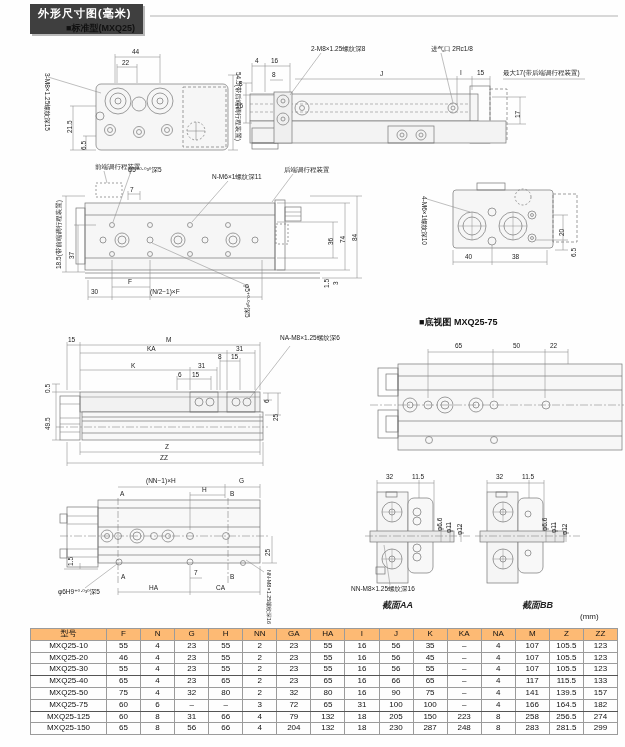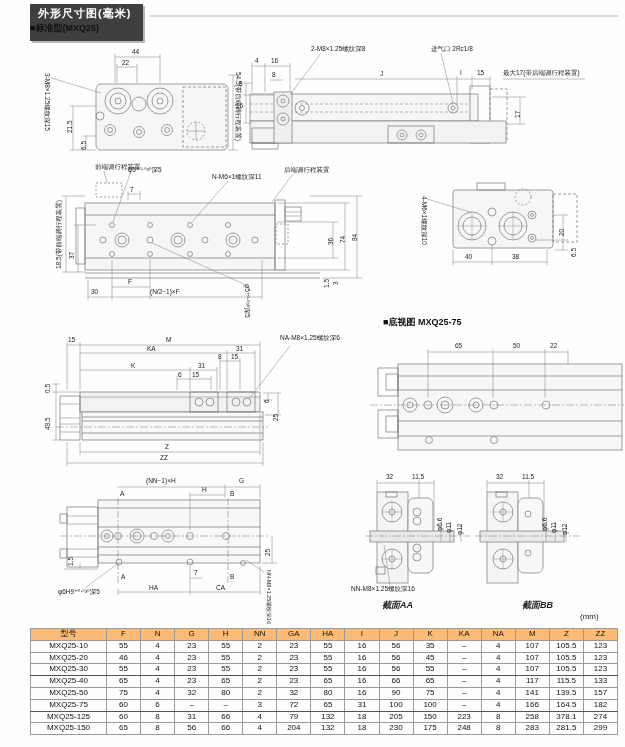--- a/index.html
+++ b/index.html
@@ -4,24 +4,24 @@
 <style>
   html,body{margin:0;padding:0;background:#ffffff;}
   .page{position:relative;width:625px;height:747px;background:#fefefe;overflow:hidden;
         font-family:"Liberation Sans","DejaVu Sans",sans-serif;color:#1a1a1a;}
   svg.linework{position:absolute;left:0;top:0;}
   .lbl{position:absolute;font-size:6.5px;line-height:1;white-space:nowrap;color:#222;}
   .sm{font-size:5.5px;}
   .r90{transform:rotate(90deg);transform-origin:0 0;}
   .r270{transform:rotate(-90deg);transform-origin:0 0;}
   .hdr-bar{position:absolute;left:30px;top:4px;background:#3f3f3f;color:#fff;
-           font-weight:bold;font-size:11px;padding:2px 12px 20px 8px;letter-spacing:1px;
+           font-weight:bold;font-size:11px;padding:2px 12px 13px 8px;letter-spacing:1px;
            box-shadow:2px 2px 0 #b9b9b9;}
   .hdr-line{position:absolute;left:150px;top:15px;width:468px;height:2px;background:#d8d8d8;}
-  .sec-label{position:absolute;font-size:9px;font-weight:bold;color:#111;line-height:1;}
+  .sec-label{position:absolute;font-size:9px;font-weight:bold;color:#111;line-height:1;margin-left:36px;}
   .caption{position:absolute;font-size:9px;font-weight:bold;color:#222;line-height:1;font-style:italic;}
   .unit{position:absolute;font-size:8px;color:#222;line-height:1;}
   table.dims{position:absolute;left:30px;top:628px;width:588px;border-collapse:collapse;
              table-layout:fixed;border:1.5px solid #555;}
   table.dims th,table.dims td{border:1px solid #9b9b9b;font-size:8px;font-weight:normal;
              text-align:center;padding:0;height:10.8px;line-height:10.8px;color:#111;
              overflow:hidden;}
   table.dims th{background:#fdba74;}
   table.dims td:first-child,table.dims th:first-child{width:75px;}
   table.dims tr.group-end td{border-bottom:1.5px solid #555;}
@@ -657,35 +657,35 @@
           <td>66</td>
           <td>4</td>
           <td>79</td>
           <td>132</td>
           <td>18</td>
           <td>205</td>
           <td>150</td>
           <td>223</td>
           <td>8</td>
           <td>258</td>
-          <td>378.1</td>
+          <td>256.5</td>
           <td>274</td>
         </tr>
         <tr>
           <td>MXQ25-150</td>
           <td>65</td>
           <td>8</td>
           <td>56</td>
           <td>66</td>
           <td>4</td>
           <td>204</td>
           <td>132</td>
           <td>18</td>
           <td>230</td>
-          <td>175</td>
+          <td>287</td>
           <td>248</td>
           <td>8</td>
           <td>283</td>
           <td>281.5</td>
           <td>299</td>
         </tr>
       </tbody>
   </table>
 
 </div>

